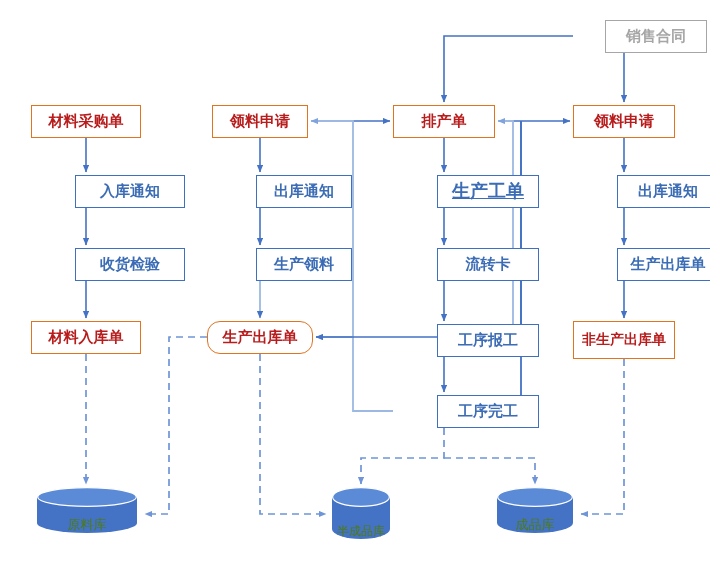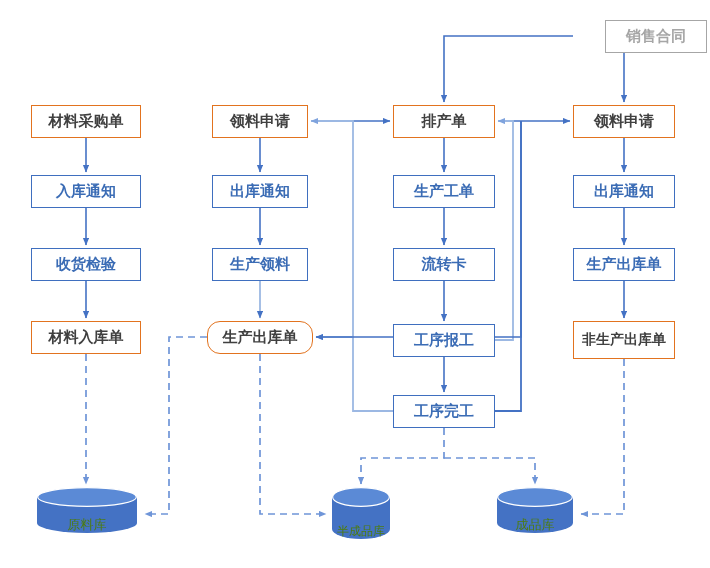--- a/index.html
+++ b/index.html
@@ -2,22 +2,22 @@
 <html><head>
 <meta charset="utf-8">
 <style>
   html,body{margin:0;padding:0;background:#ffffff;}
   body{font-family:"Liberation Sans","DejaVu Sans",sans-serif;}
   #stage{position:relative;width:710px;height:568px;background:#fff;overflow:hidden;}
   #wires{position:absolute;left:0;top:0;width:710px;height:568px;}
   .node{position:absolute;box-sizing:border-box;display:flex;align-items:center;
         justify-content:center;text-align:center;background:#ffffff;
         font-weight:bold;line-height:1.12;}
-  .node.blue{border:1.6px solid #3f6fbf;color:#3b6cb5;}
-  .node.orange{border:1.6px solid #e2731f;color:#404040;}
+  .node.blue{border:1.6px solid #3f6fbf;color:#3b6cb5;margin-left:44px;}
+  .node.orange{border:1.6px solid #e2731f;color:#b91c1c;}
   .node.gray{border:1.4px solid #a6a6a6;color:#a6a6a6;margin-left:32px;}
   .cyl{position:absolute;display:flex;align-items:flex-end;justify-content:center;
        text-align:center;color:#4d7c0f;font-weight:normal;line-height:1.15;}
   .cyl svg{position:absolute;left:0;top:0;}
   .cyl span{position:relative;z-index:2;}
 </style>
 </head>
 <body>
 
 <div id="stage">
@@ -115,21 +115,21 @@
       </div>
       <div class="node blue" style="left: 212px; top: 248px; width: 96px; height: 33px; font-size: 15px;">
         <span>生产领料</span>
       </div>
       <div class="node orange" style="left: 207px; top: 321px; width: 106px; height: 33px; font-size: 15px; border-radius: 13px;">
         <span>生产出库单</span>
       </div>
       <div class="node orange" style="left: 393px; top: 105px; width: 102px; height: 33px; font-size: 15px;">
         <span>排产单</span>
       </div>
-      <div class="node blue" style="left: 393px; top: 175px; width: 102px; height: 33px; font-size: 15px;">
+      <div class="node blue" style="left: 393px; top: 175px; width: 102px; height: 33px; font-size: 18px; text-decoration: underline;">
         <span>生产工单</span>
       </div>
       <div class="node blue" style="left: 393px; top: 248px; width: 102px; height: 33px; font-size: 15px;">
         <span>流转卡</span>
       </div>
       <div class="node blue" style="left: 393px; top: 324px; width: 102px; height: 33px; font-size: 15px;">
         <span>工序报工</span>
       </div>
       <div class="node blue" style="left: 393px; top: 395px; width: 102px; height: 33px; font-size: 15px;">
         <span>工序完工</span>

